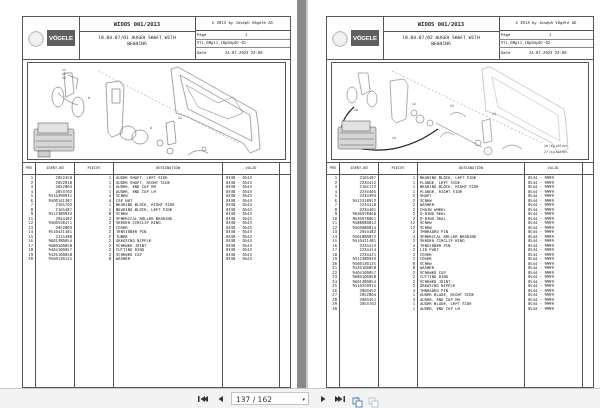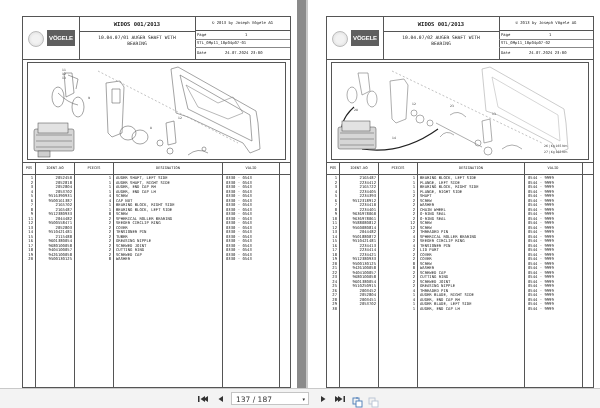--- a/index.html
+++ b/index.html
@@ -582,21 +582,21 @@
         <rect x="1" y="3" width="1.5" height="6" fill="#333"></rect>
         <path d="M8 3 L3.5 6 L8 9 Z M11 3 L6.5 6 L11 9 Z" fill="#333"></path>
       </svg>
   </div>
   <div class="pbtn" style="left:215px;">
     <svg width="12" height="12" viewBox="0 0 12 12">
         <path d="M8 3 L3.5 6 L8 9 Z" fill="#333"></path>
       </svg>
   </div>
   <div class="page-input">
-    <span>137 / 187</span>
+    <span>137 / 162</span>
     <span class="dd">▾</span>
   </div>
   <div class="pbtn" style="left:317px;">
     <svg width="12" height="12" viewBox="0 0 12 12">
         <path d="M4 3 L8.5 6 L4 9 Z" fill="#333"></path>
       </svg>
   </div>
   <div class="pbtn" style="left:334px;">
     <svg width="12" height="12" viewBox="0 0 12 12">
         <path d="M1 3 L5.5 6 L1 9 Z M4 3 L8.5 6 L4 9 Z" fill="#333"></path>

